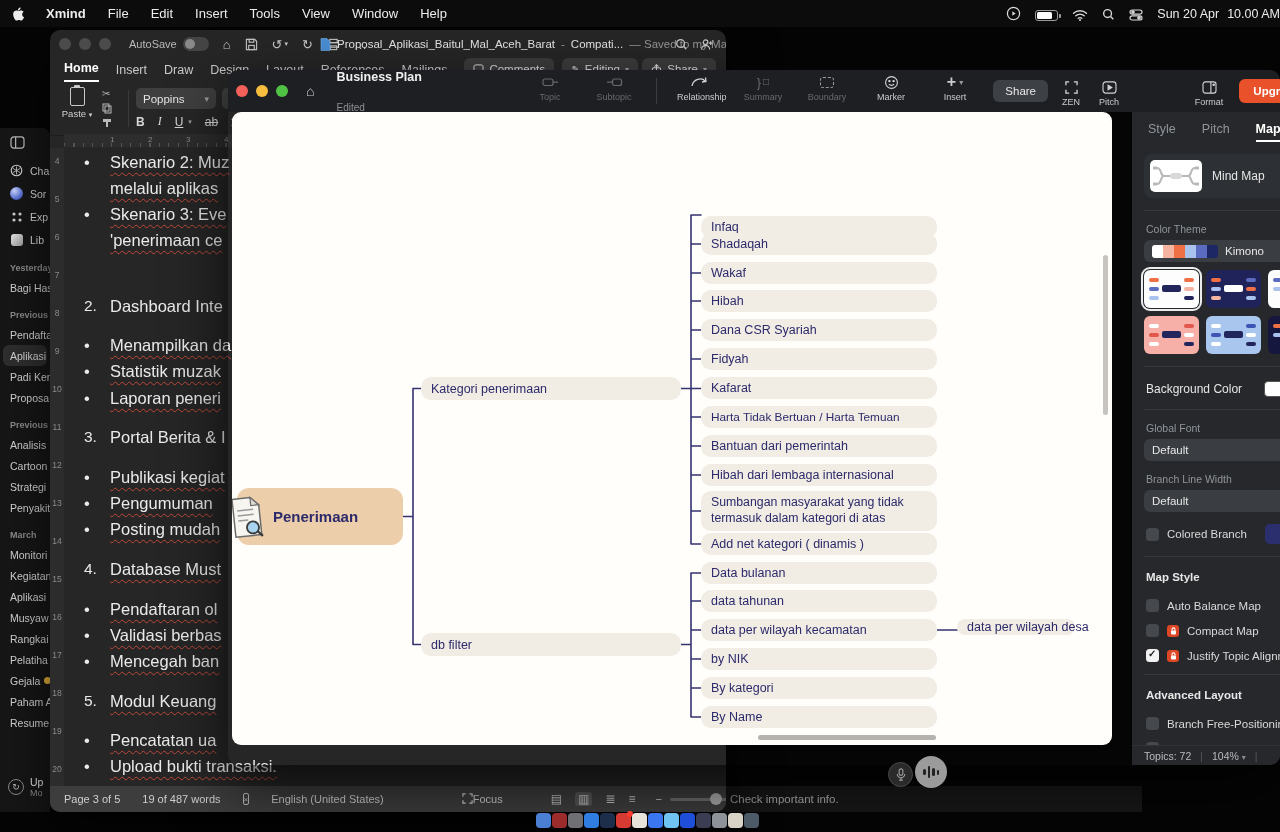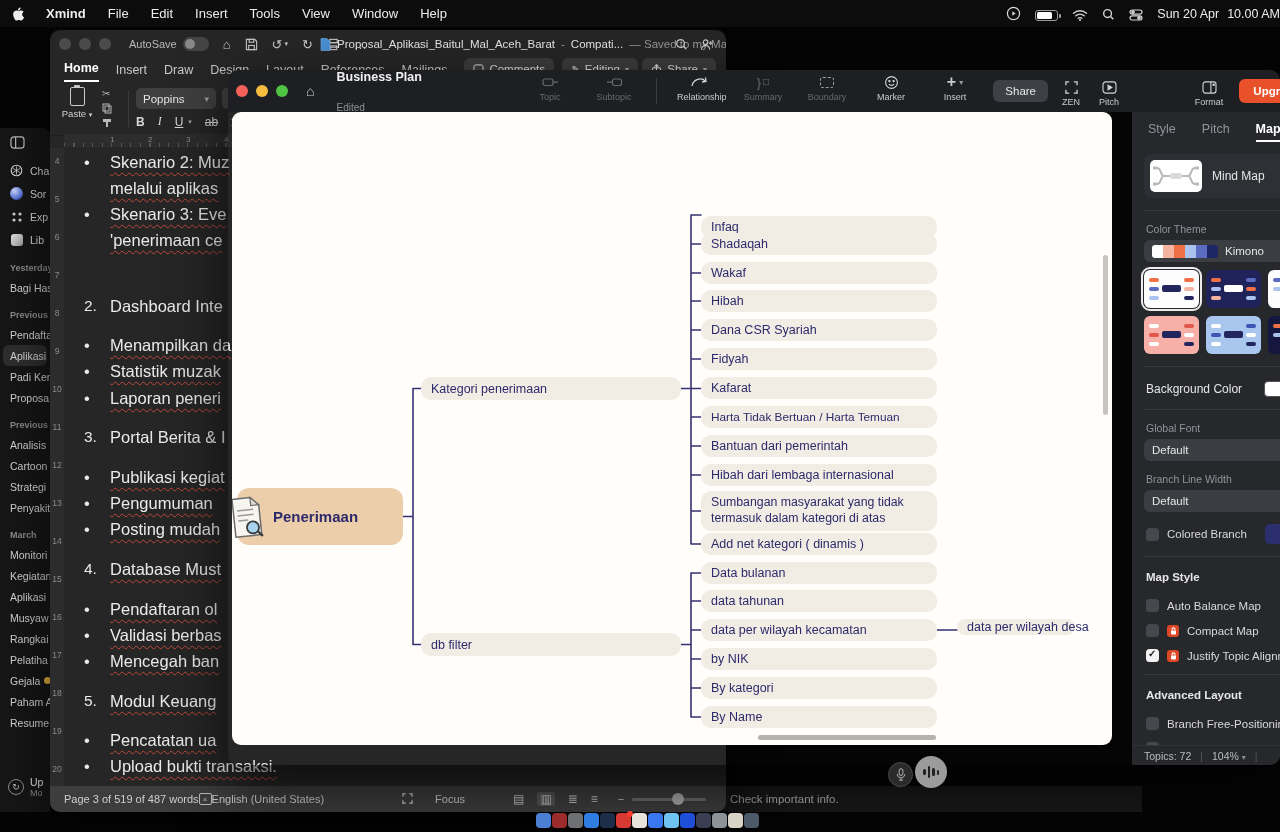--- a/index.html
+++ b/index.html
@@ -58,21 +58,21 @@
   #wrulerh{position:absolute;left:14px;right:14px;top:104px;height:13px;background:#2d2d2d;border-radius:2px;
     background-image:repeating-linear-gradient(90deg,#555 0 1px,transparent 1px 9.5px);background-size:100% 4px;background-repeat:no-repeat;background-position:0 9px;}
   #wrulerh .rn{position:absolute;top:1px;font-size:8px;color:#8a8a8a;}
   #wrulerv{position:absolute;left:0px;top:118px;bottom:26px;width:14px;background:#2c2c2c;display:flex;flex-direction:column;align-items:center;padding-top:8px;gap:28px;font-size:8.5px;color:#8a8a8a;}
   #wdoc{position:absolute;left:34px;top:120px;width:230px;height:636px;overflow:hidden;}
   .dline{position:absolute;left:0;display:flex;white-space:nowrap;color:#eaeaea;font-size:16.5px;}
   .dmark{width:26px;flex:0 0 26px;}
   .dmark.num{font-size:15.5px;}
   .wavy{text-decoration:underline;text-decoration-style:wavy;text-decoration-color:rgba(196,74,60,.95);text-decoration-thickness:1px;text-underline-offset:4px;}
   #wstatus{position:absolute;left:0;right:0;bottom:0;height:26px;background:#3d3d3d;display:flex;align-items:center;font-size:11px;color:#cfcfcf;}
-  #wstatus .sitm{white-space:nowrap;}
+  #wstatus .sitm{margin-left:22px;white-space:nowrap;}
   #wstatus .first{margin-left:14px;}
   .proof{width:13px;height:12px;border:1px solid #bdbdbd;border-radius:2px;font-size:8px;display:flex;align-items:center;justify-content:center;color:#bdbdbd;}
   .viewics{display:flex;gap:13px;margin-left:48px;color:#c2c2c2;font-size:12px;}
   .viewics .on{background:#555;border-radius:3px;padding:0 3px;}
   .zoomctl{display:flex;align-items:center;gap:8px;margin-left:20px;color:#cdcdcd;}
   .ztrack{width:74px;height:3px;background:#6b6b6b;border-radius:2px;position:relative;}
   .zknob{position:absolute;left:40px;top:-4.5px;width:12px;height:12px;border-radius:50%;background:#a9a9a9;}
   
   #strip{position:absolute;left:712px;top:786px;width:430px;height:26px;background:#191919;z-index:5;display:flex;align-items:center;color:#b5b5b5;font-size:11.5px;padding-left:18px;}
   
@@ -502,21 +502,21 @@
         <span class="dmark"></span>
         <span class="wavy">Laporan otomatis</span>
       </div>
   </div>
 
   <div id="wstatus">
     <span class="sitm first">Page 3 of 5</span>
     <span class="sitm">19 of 487 words</span>
     <span class="sitm proof">×</span>
     <span class="sitm">English (United States)</span>
-    <span class="sitm" style="margin-left:78px;display:flex;align-items:flex-start;gap:22px">
+    <span class="sitm" style="margin-left:78px;display:flex;align-items:flex-start;gap:0">
       <svg width="11" height="11" viewBox="0 0 12 12" fill="none" stroke="#cfcfcf" stroke-width="1.3">
           <path d="M1 4V1h3M8 1h3v3M11 8v3H8M4 11H1V8"></path>
         </svg>
       <span>Focus</span>
     </span>
     <span class="viewics">
       <span>▤</span>
       <span class="on">▥</span>
       <span>≣</span>
       <span>≡</span>

